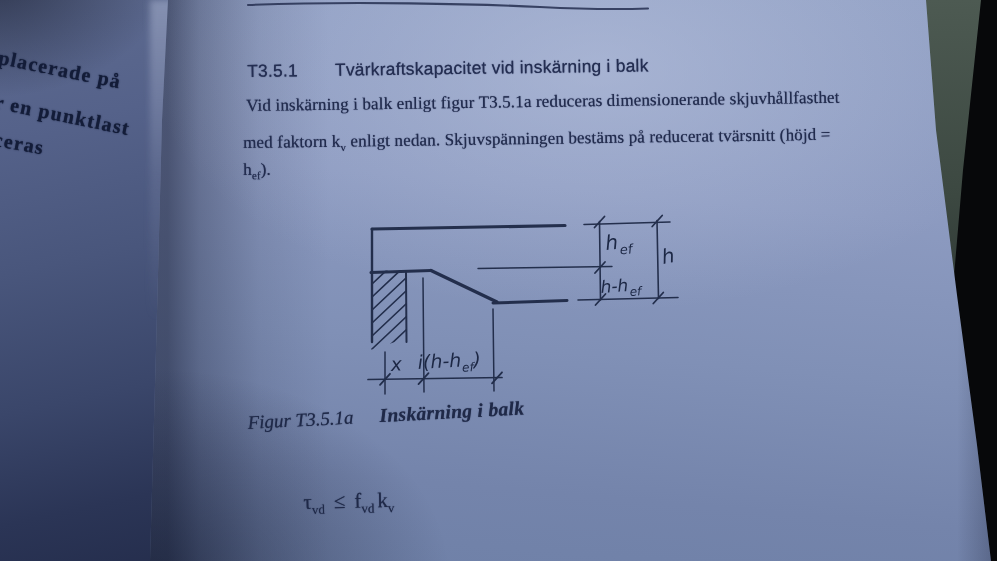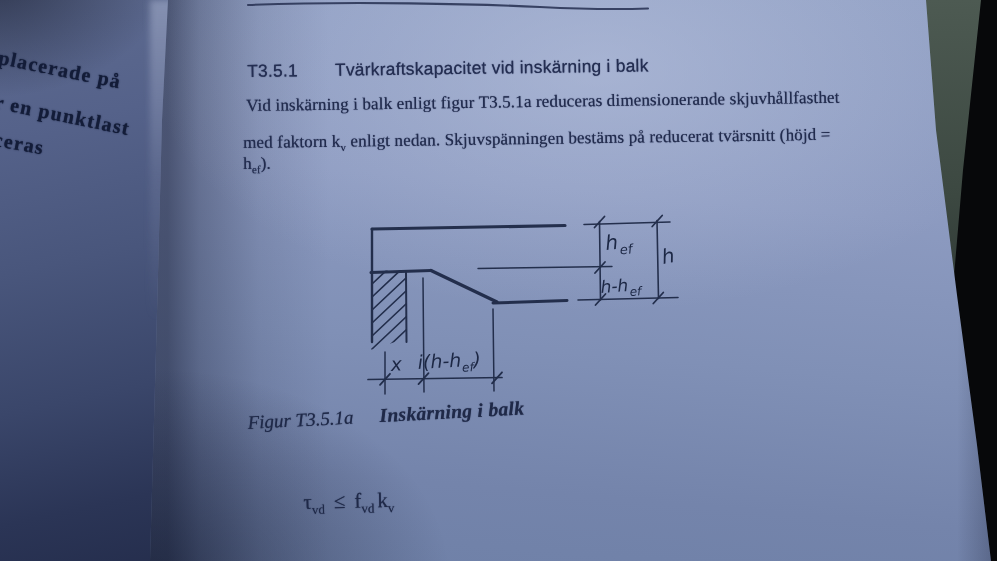--- a/index.html
+++ b/index.html
@@ -65,21 +65,21 @@
 
   .body-line{
     position:absolute;white-space:nowrap;
     font-size:17px;color:#222c4e;letter-spacing:.15px;
     text-shadow:0 0 1px rgba(30,40,75,.85);
     transform:rotate(-0.8deg);transform-origin:left top;
   }
   .body-line sub{font-size:11px;line-height:0;}
   .body-line.b1{left:246px;top:96px;}
   .body-line.b2{left:243px;top:133px;}
-  .body-line.b3{left:243px;top:154px;}
+  .body-line.b3{left:243px;top:160px;}
 
   .figure-svg{position:absolute;left:350px;top:205px;}
   .figure-svg text{
     font-family:"DejaVu Sans", sans-serif;font-style:italic;
     fill:#1c2744;
   }
 
   .caption{
     position:absolute;left:247px;top:412px;display:flex;gap:26px;white-space:nowrap;
     color:#1f2948;text-shadow:0 0 1px rgba(31,41,72,.85);

